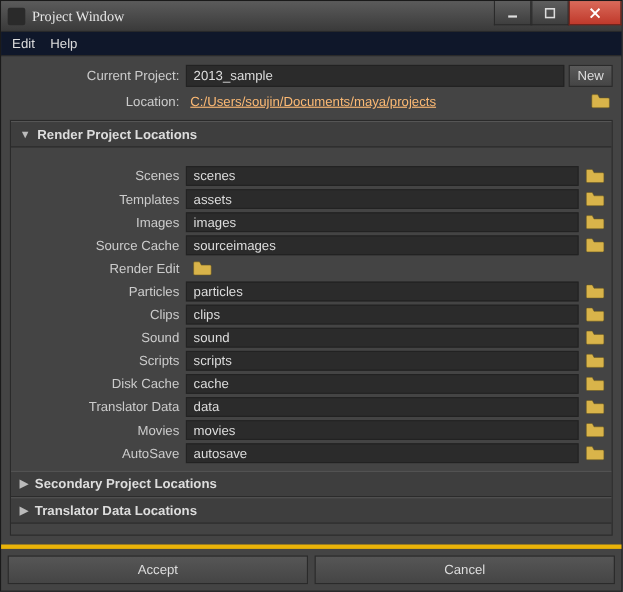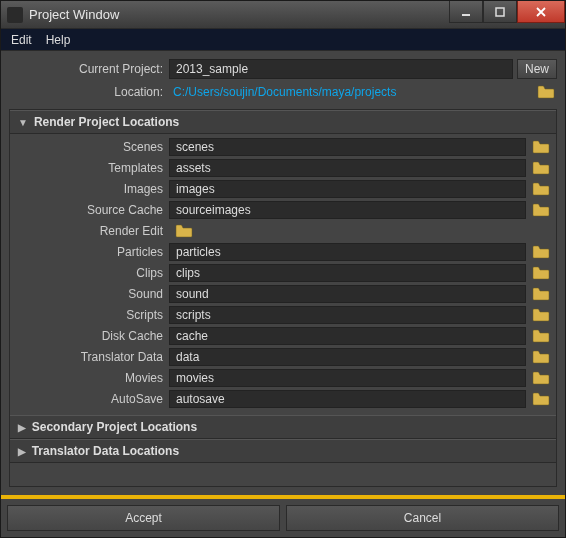--- a/index.html
+++ b/index.html
@@ -32,20 +32,21 @@
 .titlebar .app-icon {
   width: 16px; height: 16px;
   background: #2a2a2a;
   border-radius: 2px;
   margin-right: 6px;
 }
 .titlebar .title {
   flex: 1;
   color: #e6e6e6;
   font-size: 13px;
+  font-family: Liberation Serif, serif;
 }
 .win-controls { display: flex; height: 100%; }
 .win-btn {
   width: 34px;
   height: 22px;
   margin-top: 0;
   display: flex;
   align-items: center;
   justify-content: center;
   background: linear-gradient(to bottom, #5e5e5e, #3e3e3e);
@@ -101,22 +102,23 @@
   margin-left: 4px;
   background: linear-gradient(to bottom,#5a5a5a,#454545);
   border: 1px solid #2a2a2a;
   color: #ddd;
   padding: 2px 7px;
   font-size: 12px;
   cursor: default;
 }
 .loc-text {
   flex: 1;
-  color: #0ea5e9;
+  color: #fdba74;
   padding: 2px 4px;
+  text-decoration: underline;
 }
 .folder-btn {
   width: 22px; height: 18px;
   display:flex; align-items:center; justify-content:center;
   cursor: default;
   margin-left: 4px;
 }
 .scroll-area {
   flex: 1;
   background: #444;
@@ -131,20 +133,21 @@
   padding: 4px 8px;
   font-weight: bold;
   color: #ddd;
   display: flex;
   align-items: center;
   gap: 6px;
 }
 .section-header .tri { font-size: 10px; color:#bbb; }
 .section-body {
   padding: 4px 4px 4px 4px;
+  margin-top: 13px;
 }
 .field-row {
   display: flex;
   align-items: center;
   margin-bottom: 3px;
 }
 .field-row .flbl {
   width: 155px;
   text-align: right;
   padding-right: 6px;

